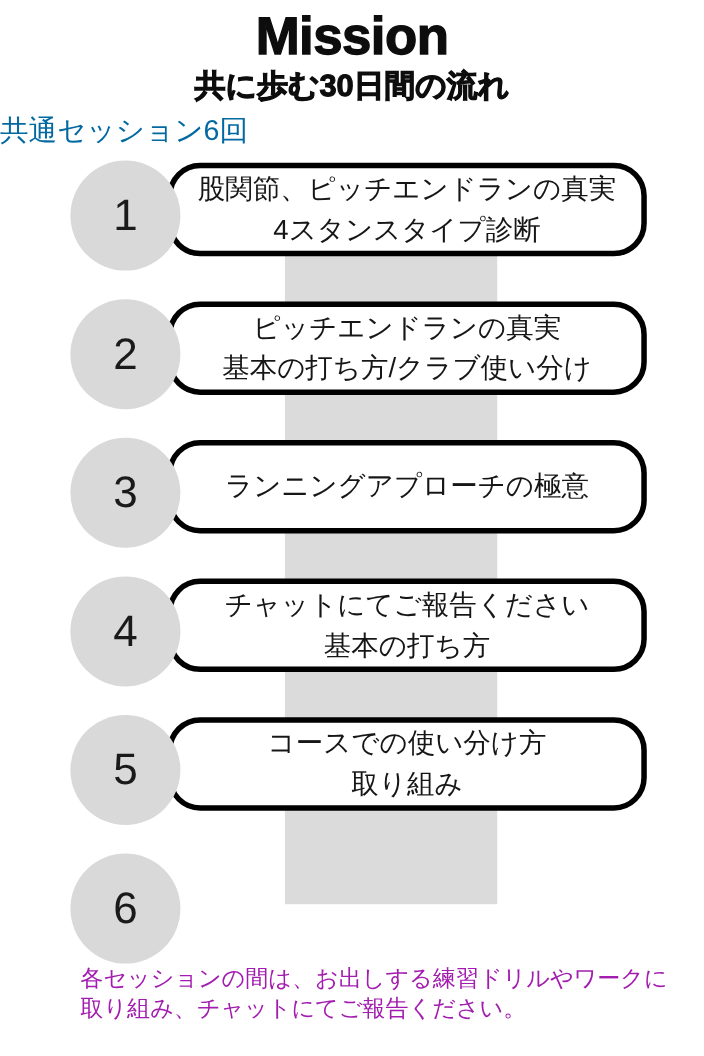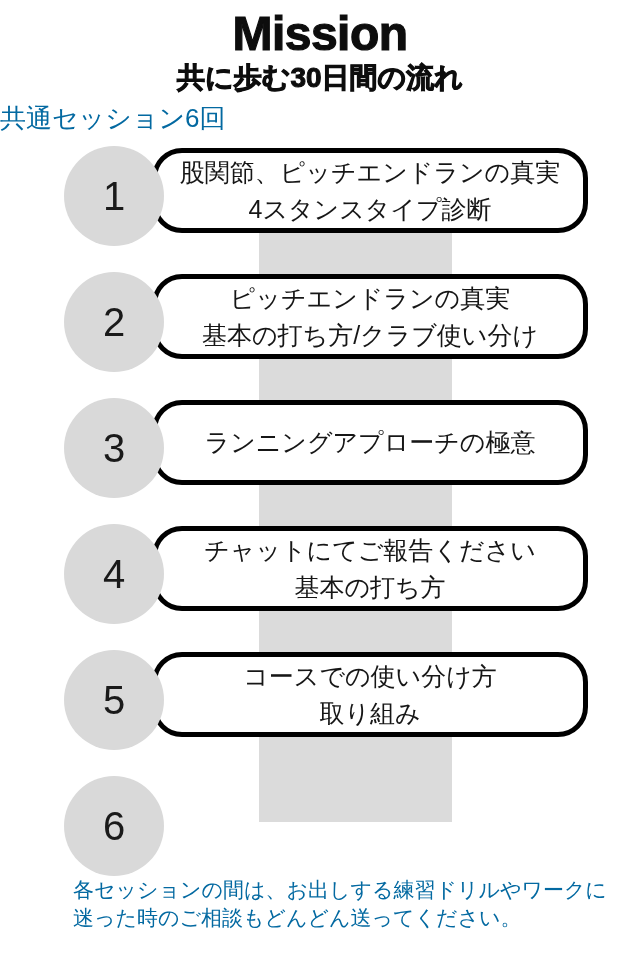--- a/index.html
+++ b/index.html
@@ -113,21 +113,21 @@
   .footer {
     position: absolute;
     left: 73px;
     top: 876px;
     width: 540px;
     text-align: left;
   }
   .footer div {
     font-size: 21px;
     line-height: 28px;
-    color: #0369a1;
+    color: #a21caf;
     white-space: nowrap;
   }
 </style>
 </head>
 <body>
 
 <div id="stage">
 
   <div class="title">Mission</div>
   <div class="subtitle">共に歩む30日間の流れ</div>
@@ -185,16 +185,16 @@
   </div>
 
   <div class="row r5">
     <div class="circle">
       <span>6</span>
     </div>
   </div>
 
   <div class="footer">
     <div>各セッションの間は、お出しする練習ドリルやワークに</div>
-    <div>迷った時のご相談もどんどん送ってください。</div>
+    <div>取り組み、チャットにてご報告ください。</div>
   </div>
 
 </div>
 
 </body></html>

